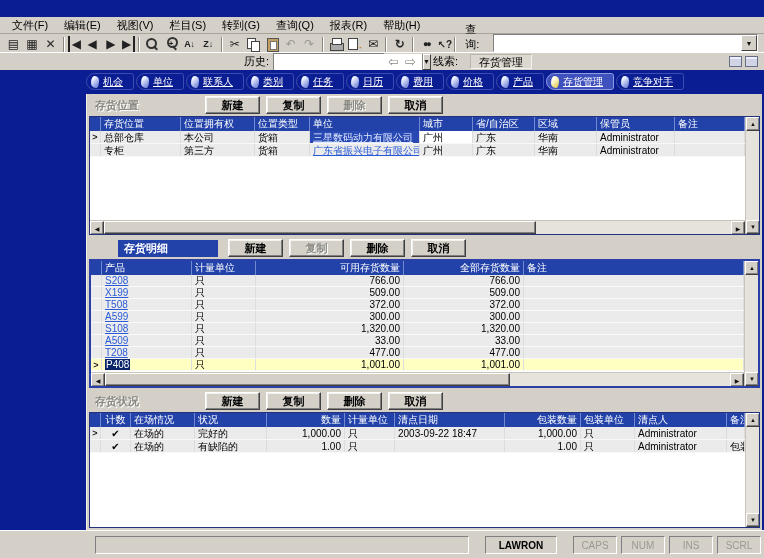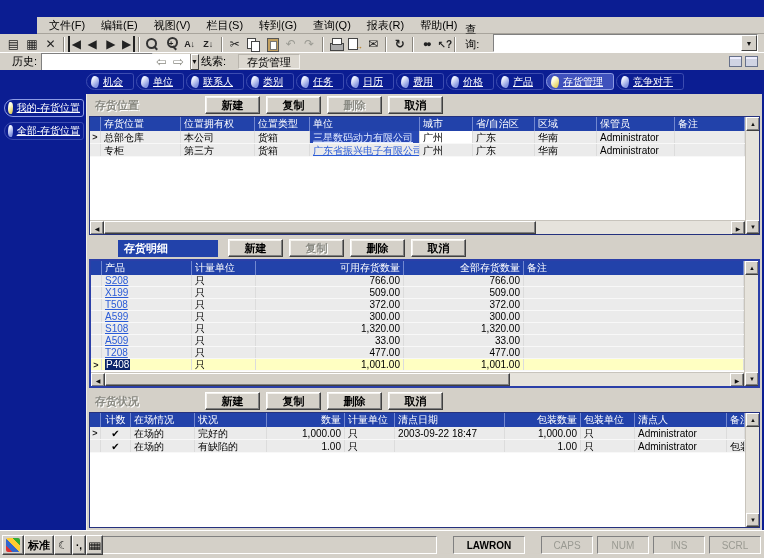--- a/index.html
+++ b/index.html
@@ -12,21 +12,21 @@
   .titlebar { position:absolute; left:0; top:0; right:0; height:17px;
     background:linear-gradient(90deg,#08218a 0%,#1d3fae 60%,#3a5cc8 100%);
     display:flex; align-items:center; padding:0 3px; }
   .applogo { width:12px; height:12px; margin-right:4px;
     background:linear-gradient(135deg,#2fae4a 20%,#cfe04a 55%,#1a7a30 90%);
     border:1px solid #083; }
   .title-text { color:#fff; font-weight:bold; font-size:11px; letter-spacing:.5px; }
 
   
   .menubar { position:absolute; left:0; top:17px; right:0; height:17px; background:#d4d0c8;
-    border-bottom:1px solid #a8a49c; display:flex; align-items:center; padding-left:4px;margin-left:37px; }
+    border-bottom:1px solid #a8a49c; display:flex; align-items:center; padding-left:4px; }
   .menu-item { padding:1px 8px; cursor:default; }
 
   
   .toolbar { position:absolute; left:0; top:34px; right:0; height:18px; background:#d4d0c8;
     display:flex; align-items:flex-end; padding-left:4px; }
   .tbtn { width:20px; height:16px; display:inline-flex; align-items:center; justify-content:center;
     color:#222; font-size:12px; position:relative; }
   .sep { width:2px; height:15px; border-left:1px solid #8a867e; border-right:1px solid #fff; margin:0 3px; }
   .gi-new::before{content:"▤"} .gi-edit::before{content:"▦"}
   .gi-del::before{content:"✕"; font-weight:bold}
@@ -56,21 +56,21 @@
   .tb-label { margin:0 4px 0 6px; }
   .combo { display:flex; height:18px; background:#fff; border:1px solid; border-color:#808080 #fff #fff #808080;
     box-shadow:inset 1px 1px 0 #404040; }
   .combo input { flex:1; border:0; outline:0; font-size:11px; padding:0 3px; font-family:inherit; background:#fff; }
   .dd { width:16px; background:#d4d0c8; border:1px solid; border-color:#fff #404040 #404040 #fff;
     display:flex;align-items:center;justify-content:center; font-size:7px; color:#111; }
   .combo-query { width:285px; margin-right:6px; }
 
   
   .historybar { position:absolute; left:0; top:52px; right:0; height:18px; background:#d4d0c8;
-    display:flex; align-items:center; padding-left:6px; border-top:1px solid #fff; }
+    display:flex; align-items:center; padding-left:6px; border-top:1px solid #fff;justify-content:center; }
   .combo-history { width:112px; }
   .nav-arrow { font-size:13px; color:#8a8a82; margin:0 3px; }
   .clue-box { height:15px; line-height:14px; padding:0 8px; background:#dcd8d0; border:1px solid;
     border-color:#bab6ae #f4f2ee #f4f2ee #bab6ae; margin-left:8px; }
   .hist-icons { position:absolute; right:6px; display:flex; gap:3px; align-items:center; }
   .book-icon { width:13px; height:11px; background:#d0d4e4; border:1px solid #66708a;
     box-shadow:inset 0 2px 0 #eef; }
 
   
   .tabstrip { position:absolute; left:0; top:70px; right:0; height:24px; background:#0b1d92;
@@ -152,21 +152,21 @@
   .grid-a .thumb{ left:14px; width:66%; }
   .grid-b .thumb{ left:14px; width:62%; }
 
   
   .statusbar { position:absolute; left:0; top:530px; right:0; height:28px; background:#d4d0c8; border-top:1px solid #fff; }
   .sfields { position:absolute; left:95px; right:3px; top:5px; height:18px; display:flex; gap:16px; }
   .sfield { border:1px solid; border-color:#808080 #fff #fff #808080; padding:1px 6px; font-size:10px;
     color:#9a9a92; display:flex; align-items:center; justify-content:center; }
   .sf-spacer { flex:1; }
   .sf-user { width:72px; color:#000; font-weight:bold; }
-  .sf-ind { width:52px; }
+  .sf-ind { width:44px; }
   .imebar { position:absolute; left:2px; top:4px; height:20px; display:flex; }
   .imeseg { height:20px; background:#d4d0c8; border:1px solid; border-color:#fff #404040 #404040 #fff;
     box-shadow:inset -1px -1px 0 #808080; display:flex; align-items:center; justify-content:center; padding:0 3px; }
   .imelogo { width:14px; height:14px; border-radius:2px;
     background:linear-gradient(45deg,#d33 25%,#36c 25% 50%,#fc3 50% 75%,#3a3 75%); }
   .ime-label { font-weight:bold; font-size:11px; }
   .moon-icon::before{content:"☾"; font-size:11px}
   .punct-icon::before{content:"·,"; font-size:10px; font-weight:bold}
   .kbd-icon::before{content:"▦"; transform:scaleX(1.5); display:inline-block; font-size:10px}
 </style>
@@ -302,32 +302,20 @@
       </div>
 
       <div class="tab">
         <span class="leaf"></span>
         <span class="tab-label">竞争对手</span>
       </div>
     </div>
 
   <div class="main">
 
-    <div class="sidebar">
-
-        <div class="side-item active">
-          <span class="leaf"></span>
-          <span class="side-label">我的-存货位置</span>
-        </div>
-
-        <div class="side-item">
-          <span class="leaf"></span>
-          <span class="side-label">全部-存货位置</span>
-        </div>
-      </div>
 
     <div class="content">
 
       <div class="panel pA">
         <div class="pstrip">
           <span class="ptitle">存货位置</span>
           <span class="pbuttons">
 
               <button class="btn">新建</button>
 
@@ -576,24 +564,15 @@
 
           <span class="sfield sf-ind disabled">CAPS</span>
 
           <span class="sfield sf-ind disabled">NUM</span>
 
           <span class="sfield sf-ind disabled">INS</span>
 
           <span class="sfield sf-ind disabled">SCRL</span>
         </span>
     </div>
-    <div class="imebar">
-      <span class="imeseg">
-          <span class="imelogo"></span>
-        </span>
-      <span class="imeseg ime-label">标准</span>
-      <span class="imeseg moon-icon"></span>
-      <span class="imeseg punct-icon"></span>
-      <span class="imeseg kbd-icon"></span>
-    </div>
   </div>
 
 </div>
 
 </body></html>

